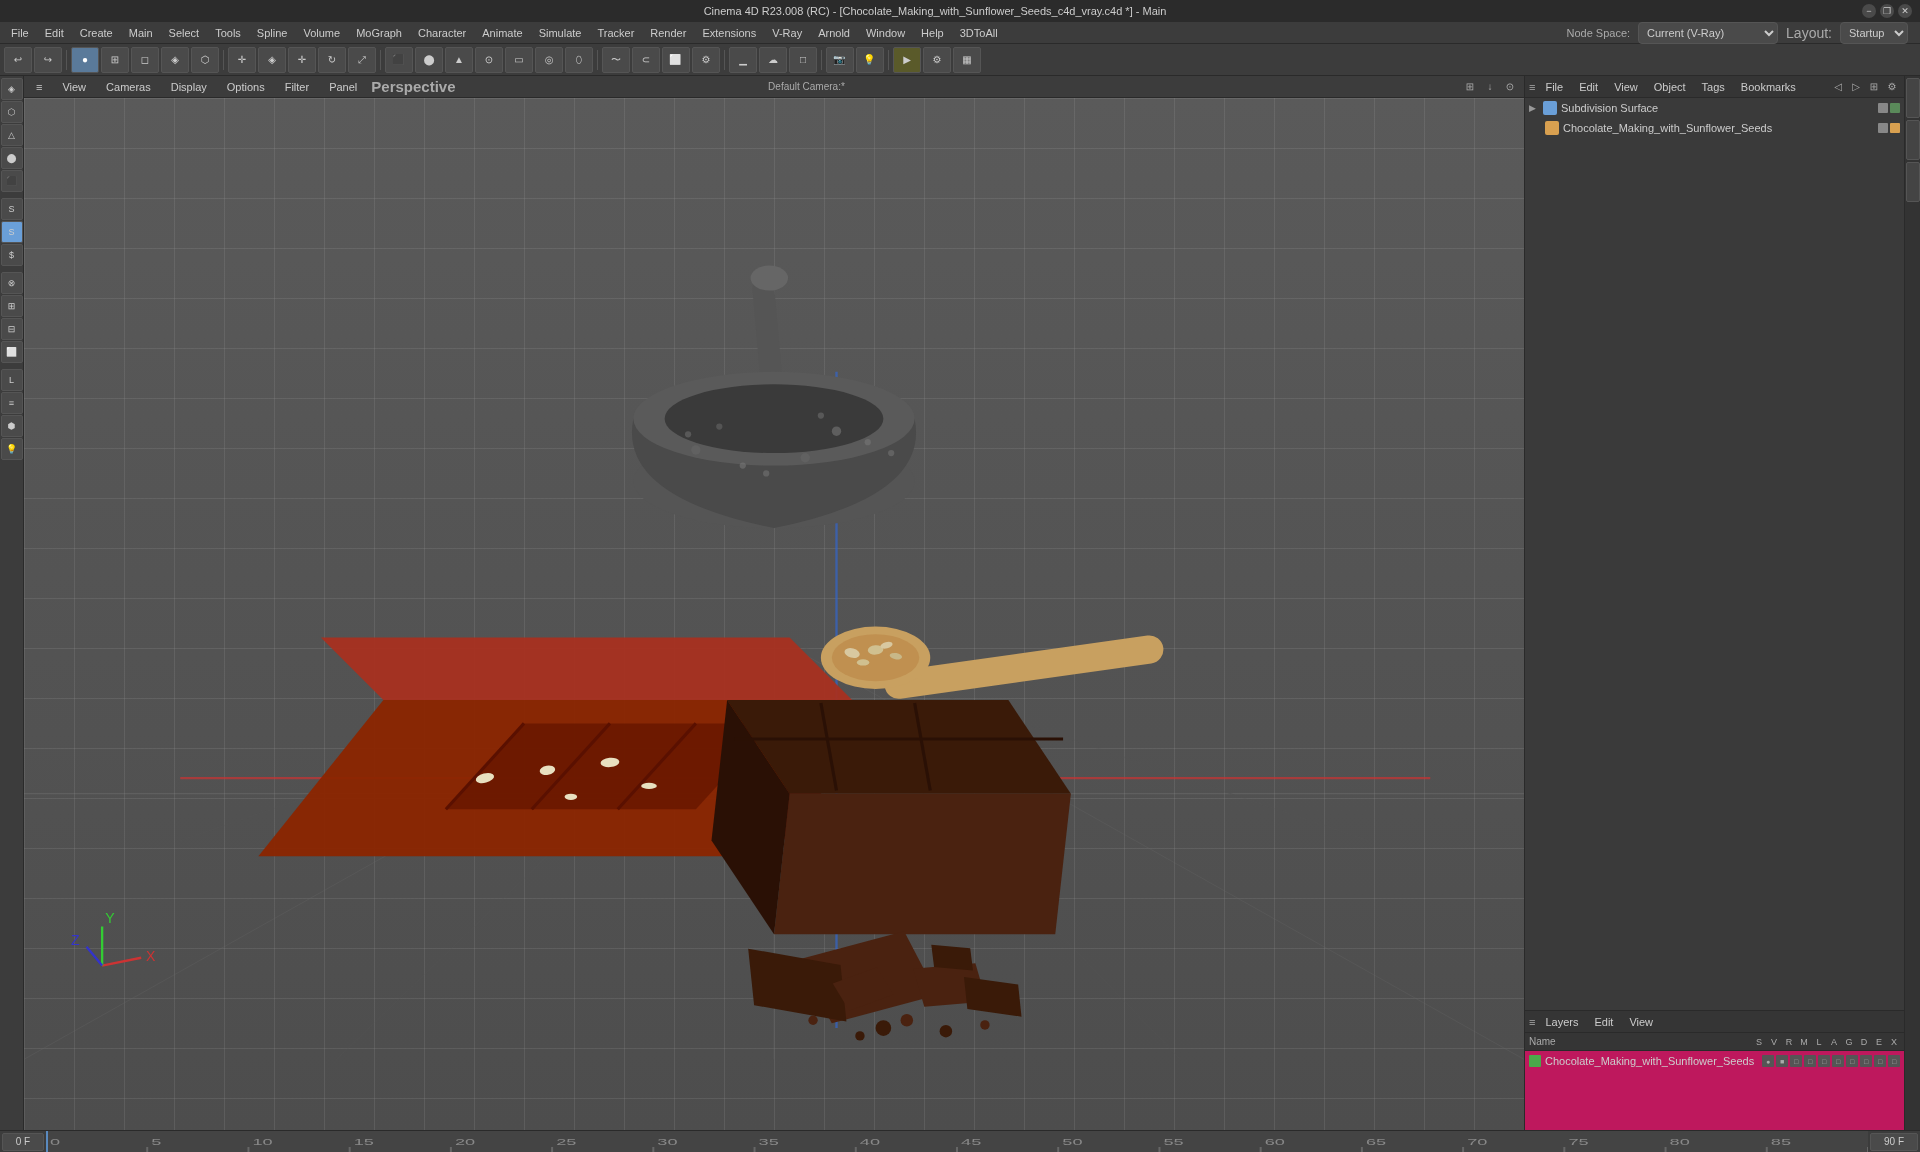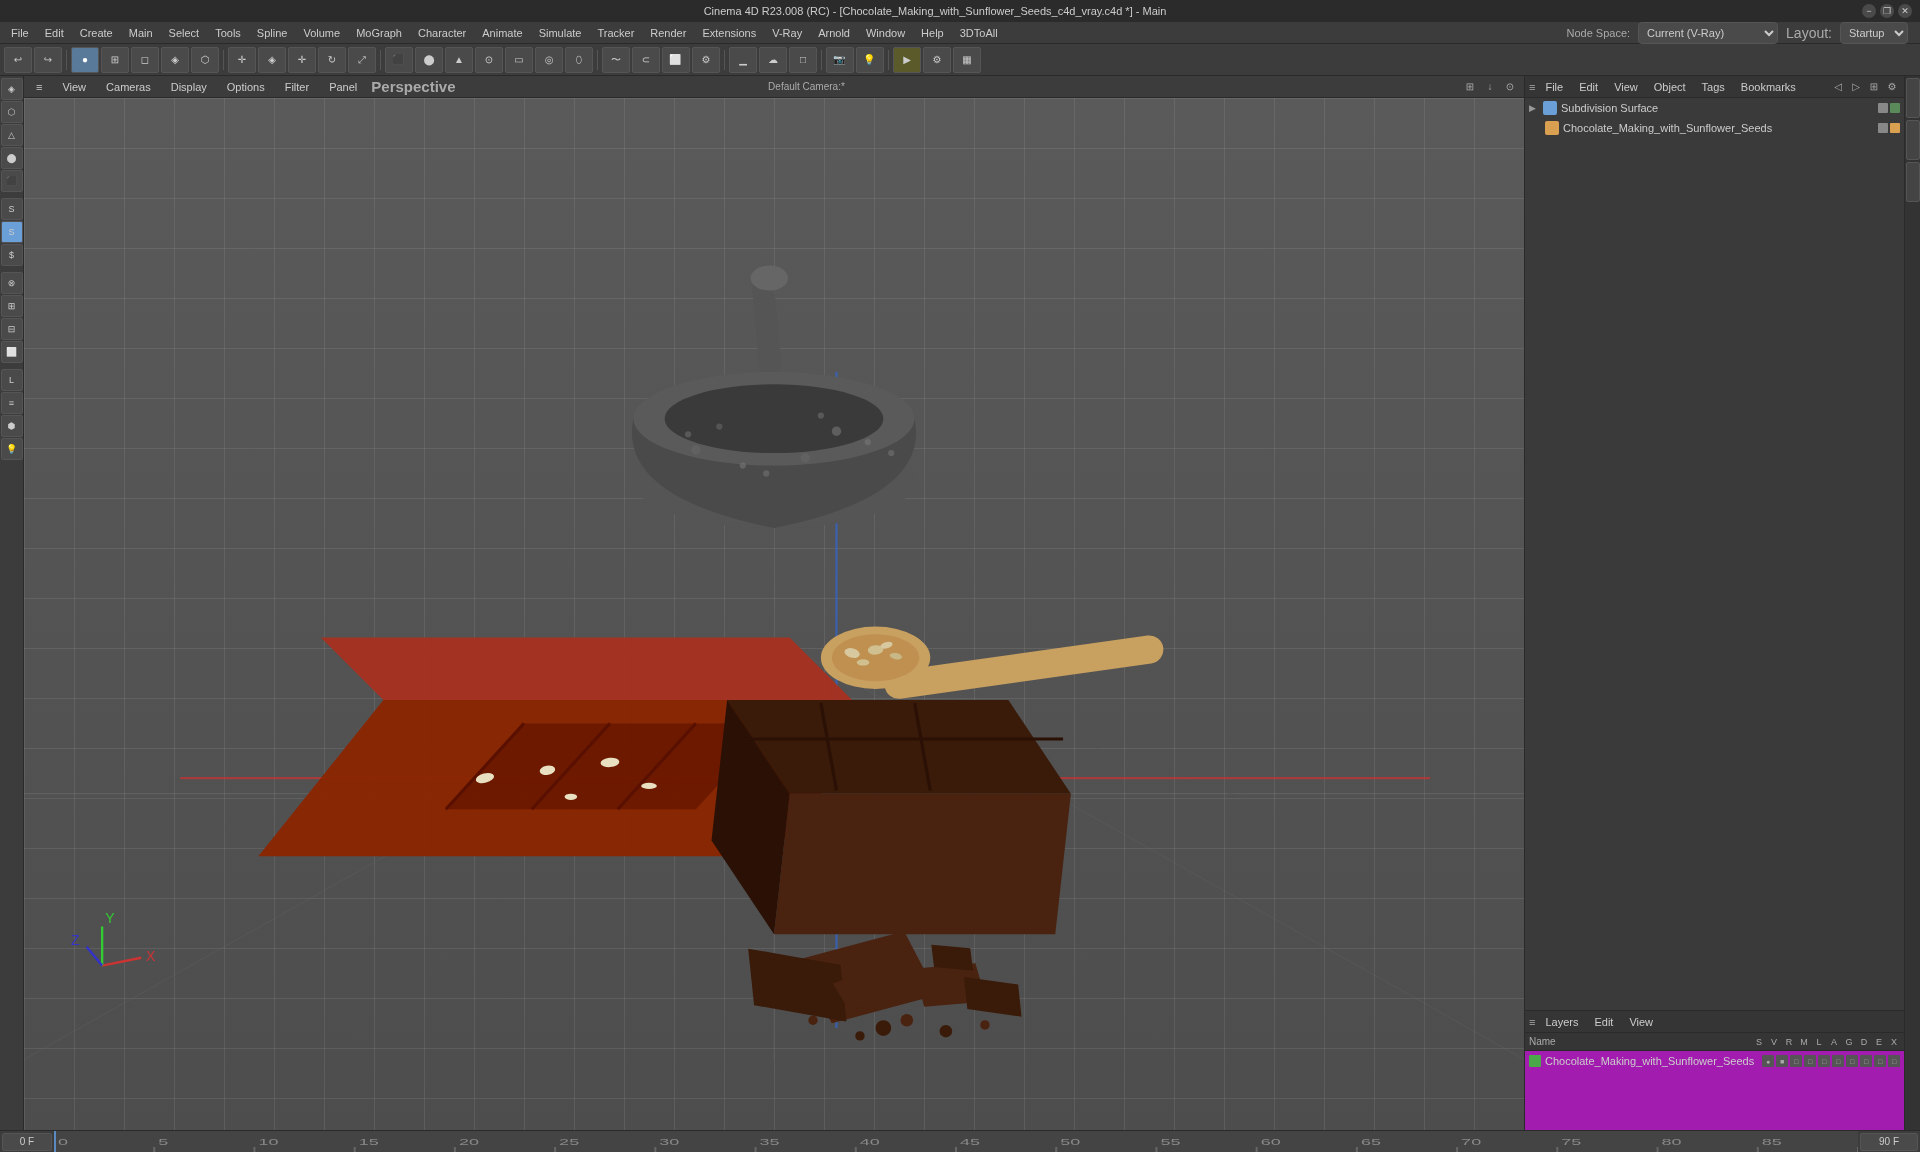--- a/index.html
+++ b/index.html
@@ -129,21 +129,21 @@
 
     
     #layers-panel {
       height: 120px; background: #3c3c3c; border-top: 1px solid #2a2a2a;
       display: flex; flex-direction: column;
     }
     #layers-header {
       height: 22px; background: #353535; display: flex; align-items: center;
       padding: 0 4px; gap: 4px; border-bottom: 1px solid #2a2a2a;
     }
-    #layers-content { flex: 1; background: #a21caf; overflow-y: auto; }
+    #layers-content { flex: 1; background: #be185d; overflow-y: auto; }
     .layers-columns {
       display: flex; align-items: center; height: 18px; background: #353535;
       padding: 0 4px; border-bottom: 1px solid #2a2a2a;
     }
     .layer-col-name { flex: 1; color: #aaa; font-size: 10px; }
     .layer-col-icons { display: flex; gap: 3px; color: #aaa; font-size: 9px; }
     .layer-col-icon { width: 12px; text-align: center; }
     .layer-row {
       display: flex; align-items: center; height: 20px; padding: 0 4px;
       cursor: pointer; gap: 4px;
@@ -525,21 +525,21 @@
     <div class="rs-btn"></div>
     <div class="rs-btn"></div>
     <div class="rs-btn"></div>
   </div>
 </div>
 
 <div id="bottom-section">
 
   <div id="timeline" style="height:22px;background:#3c3c3c;display:flex;align-items:center;border-bottom:1px solid #2a2a2a;">
 
-    <input class="timeline-frame-input" type="text" value="0 F" style="width: 50px;">
+    <input class="timeline-frame-input" type="text" value="0 F" style="width: 42px;">
 
     <div class="tl-ruler" style="position:relative;">
       <svg width="100%" height="22" viewBox="0 0 900 22" preserveAspectRatio="none">
 
         <line x1="0" y1="0" x2="0" y2="22" stroke="#5a8abf" stroke-width="2"></line>
 
         <g fill="#888" font-size="9">
           <text x="2" y="14">0</text>
           <line x1="0" y1="16" x2="0" y2="22" stroke="#666"></line>
           <text x="52" y="14">5</text>
@@ -577,16 +577,16 @@
           <text x="852" y="14">85</text>
           <line x1="850" y1="16" x2="850" y2="22" stroke="#666"></line>
           <text x="902" y="14">90</text>
           <line x1="900" y1="16" x2="900" y2="22" stroke="#666"></line>
         </g>
 
         <line x1="0" y1="0" x2="0" y2="22" stroke="#5a8abf" stroke-width="2"></line>
       </svg>
     </div>
 
-    <input class="timeline-frame-input" type="text" value="90 F" style="width: 58px;">
+    <input class="timeline-frame-input" type="text" value="90 F" style="width: 48px;">
   </div>
 
 </div>
 
 </body></html>

